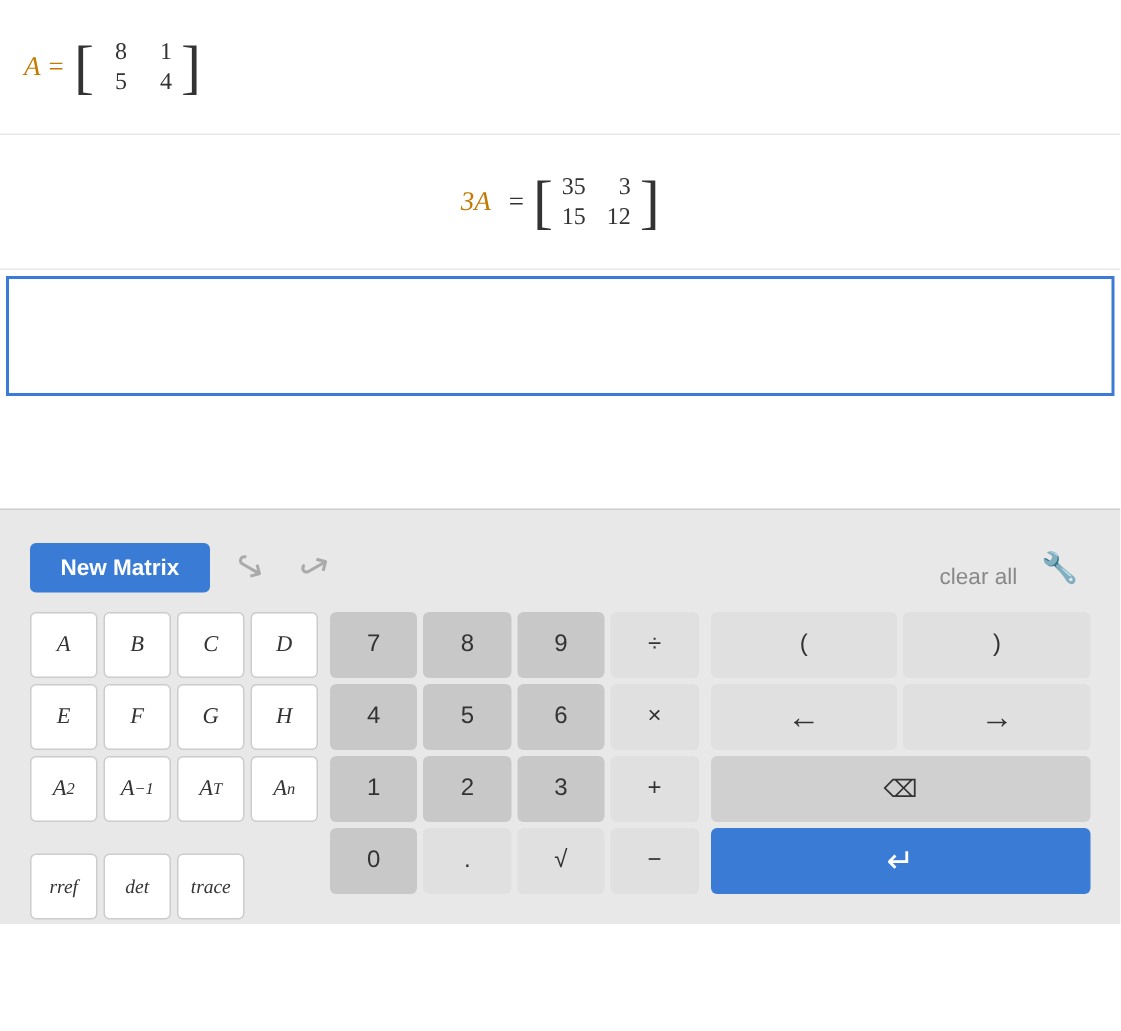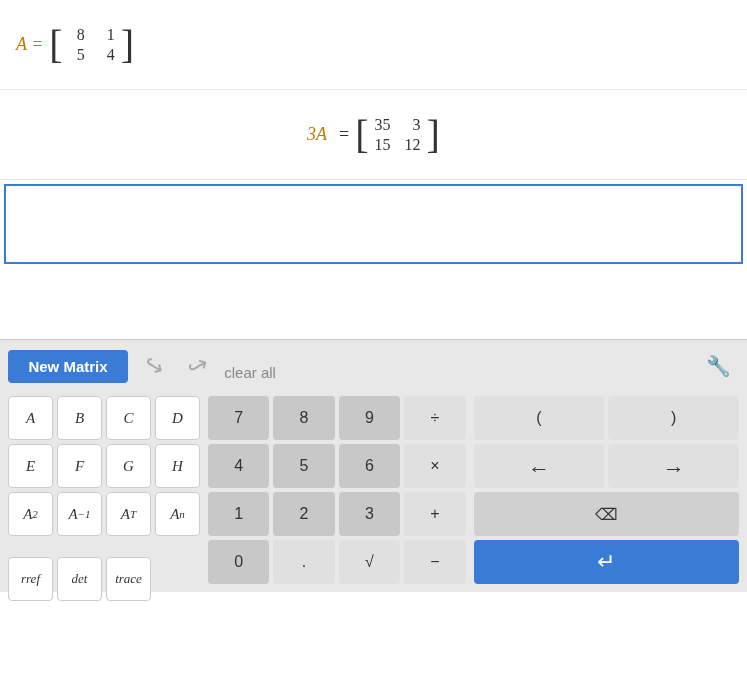--- a/index.html
+++ b/index.html
@@ -86,21 +86,21 @@
       font-size: 18px;
       font-family: 'Times New Roman', serif;
       color: #333;
       margin: 0 6px;
     }
 
     
     .calc-area {
       width: 747px;
       background: #e8e8e8;
-      padding: 0;
+      padding: 12px;
     }
 
     
     .toolbar-row {
       display: flex;
       align-items: center;
       padding: 6px 8px;
       gap: 8px;
       background: #e8e8e8;
       height: 52px;
@@ -128,21 +128,21 @@
       padding: 4px 8px;
     }
 
     .toolbar-clear {
       background: transparent;
       border: none;
       cursor: pointer;
       font-size: 15px;
       color: #888;
       flex: 1;
-      text-align: left;
+      text-align: right;
       margin-top: 13px;
     }
 
     .toolbar-wrench {
       background: transparent;
       border: none;
       cursor: pointer;
       font-size: 20px;
       color: #aaa;
       padding: 4px 8px;

